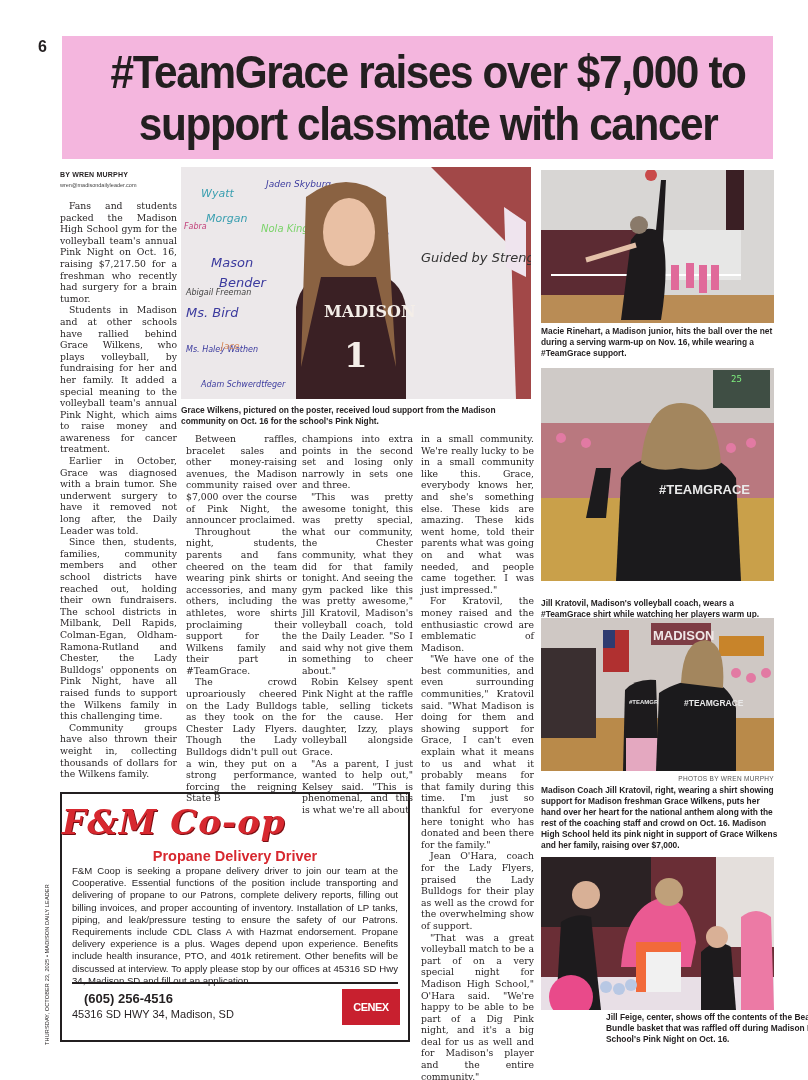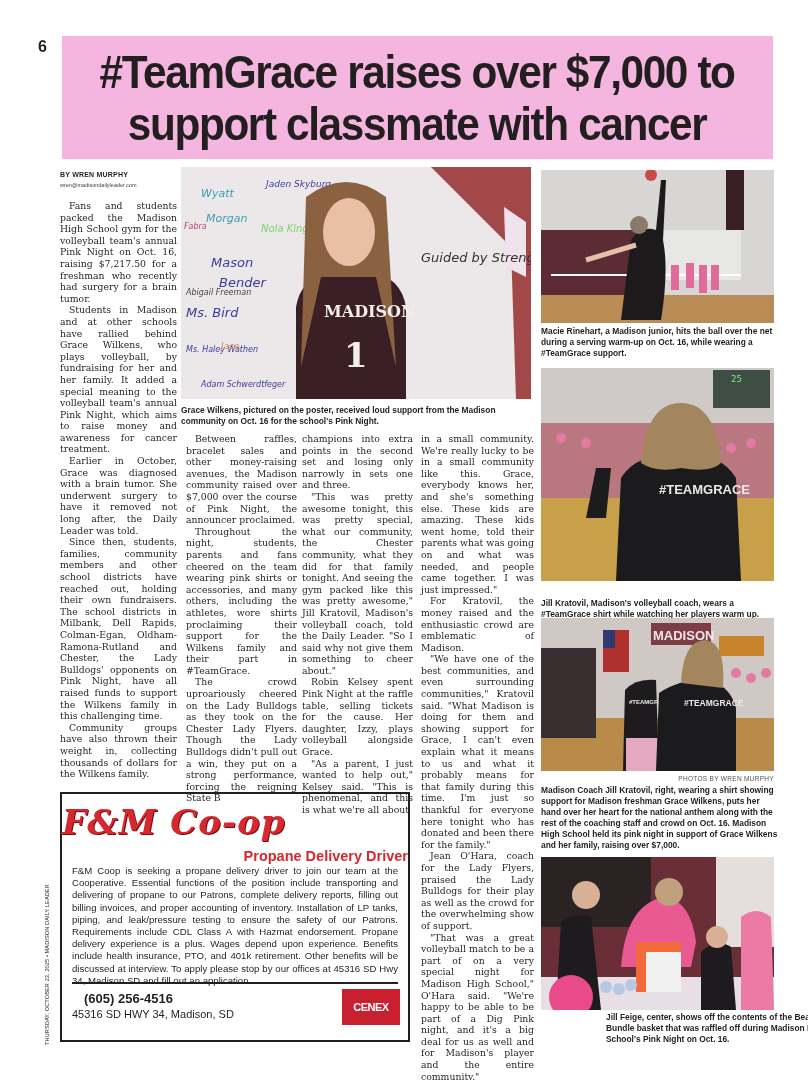--- a/index.html
+++ b/index.html
@@ -4,21 +4,21 @@
 <style>
   html, body { margin:0; padding:0; }
   body {
     width:808px; height:1080px; background:#ffffff; position:relative; overflow:hidden;
     font-family:"DejaVu Serif", serif; color:#231f20;
   }
   .abs { position:absolute; }
   .page-num { left:38px; top:38px; font-family:"Liberation Sans", sans-serif; font-weight:bold; font-size:16px; }
   .headline-box {
     left:62px; top:36px; width:711px; height:123px; background:#f4b6de;
-    display:flex; align-items:center; justify-content:center; text-align:center;
+    display:flex; align-items:center; justify-content:flex-end; text-align:center;
   }
   .headline {
     font-family:"Liberation Sans", sans-serif; font-weight:bold; font-size:46px; line-height:52px;
     letter-spacing:-1.5px; color:#231f20; transform:scaleX(0.92);
   }
   .byline { left:60px; top:171px; font-family:"Liberation Sans", sans-serif; font-weight:bold; font-size:7px; letter-spacing:0.2px; }
   .email { left:60px; top:182px; font-family:"Liberation Sans", sans-serif; font-size:5.5px; color:#444; }
   .col {
     font-size:9.3px; line-height:11.6px; text-align:justify; color:#231f20;
   }
@@ -34,21 +34,21 @@
   .credit { font-family:"Liberation Sans", sans-serif; font-size:6.5px; color:#555; letter-spacing:0.3px; text-align:right; }
   .ad {
     left:60px; top:792px; width:350px; height:250px; border:2.5px solid #231f20; box-sizing:border-box;
     font-family:"Liberation Sans", sans-serif;
   }
   .ad-logo {
     position:absolute; left:0; right:0; top:8px; text-align:left;
     font-family:"DejaVu Serif", serif; font-style:italic; font-weight:bold; font-size:34px; color:#d7282f;
     letter-spacing:1px; text-shadow:1px 1px 0 #7a0d12;
   }
-  .ad-title { position:absolute; left:0; right:0; top:54px; text-align:right; font-weight:bold; font-size:14.5px; color:#d7282f; }
+  .ad-title { position:absolute; left:0; right:0; top:54px; text-align:center; font-weight:bold; font-size:14.5px; color:#d7282f; }
   .ad-body { position:absolute; left:10px; right:10px; top:71px; font-size:9.6px; line-height:12.2px; text-align:justify; color:#231f20; }
   .ad-rule { position:absolute; left:10px; right:10px; top:188px; height:2px; background:#231f20; }
   .ad-phone { position:absolute; left:22px; top:197px; font-weight:bold; font-size:13px; }
   .ad-address { position:absolute; left:10px; top:214px; font-size:11px; }
   .cenex {
     position:absolute; right:8px; top:195px; width:58px; height:36px; background:#c8202f; color:#fff;
     font-weight:bold; font-size:11px; display:flex; align-items:center; justify-content:center; letter-spacing:-0.5px;
   }
   .dateline {
     left:44px; top:1045px; transform-origin:left top; transform:rotate(-90deg);
@@ -143,21 +143,21 @@
         <rect x="145" y="93" width="8" height="25"></rect>
         <rect x="158" y="95" width="8" height="28"></rect>
         <rect x="170" y="95" width="8" height="25"></rect>
       </g>
     <path d="M80,150 L90,70 Q100,55 115,60 L120,10 L125,10 L122,70 Q128,100 120,150 Z" fill="#1d1a1c"></path>
     <circle cx="98" cy="55" r="9" fill="#8a7a6a"></circle>
     <line x1="45" y1="90" x2="95" y2="75" stroke="#e3c0a8" stroke-width="5"></line>
     <circle cx="110" cy="5" r="6" fill="#c94a4a"></circle>
   </svg>
 </div>
-<div class="abs caption" style="left:541px; top:326px; width:235px;">Macie Rinehart, a Madison junior, hits the ball over the net during a serving warm-up on Oct. 16, while wearing a #TeamGrace support.</div>
+<div class="abs caption" style="left:541px; top:326px; width:235px;">Macie Rinehart, a Madison junior, hits the ball over the net during a serving warm-up on Nov. 16, while wearing a #TeamGrace support.</div>
 
 <div class="abs photo" style="left:541px; top:368px; width:233px; height:213px;">
   <svg width="233" height="213" viewBox="0 0 233 213">
     <rect width="233" height="213" fill="#cfcac7"></rect>
     <rect x="0" y="55" width="233" height="75" fill="#b9787f"></rect>
     <rect x="0" y="130" width="233" height="83" fill="#c9a04a"></rect>
     <rect x="172" y="2" width="57" height="38" fill="#3f4e44"></rect>
     <text x="190" y="14" fill="#7ef07e" font-family="DejaVu Sans Mono, monospace" font-size="9">25</text>
     <g fill="#e27aa3">
         <circle cx="20" cy="70" r="5"></circle>

